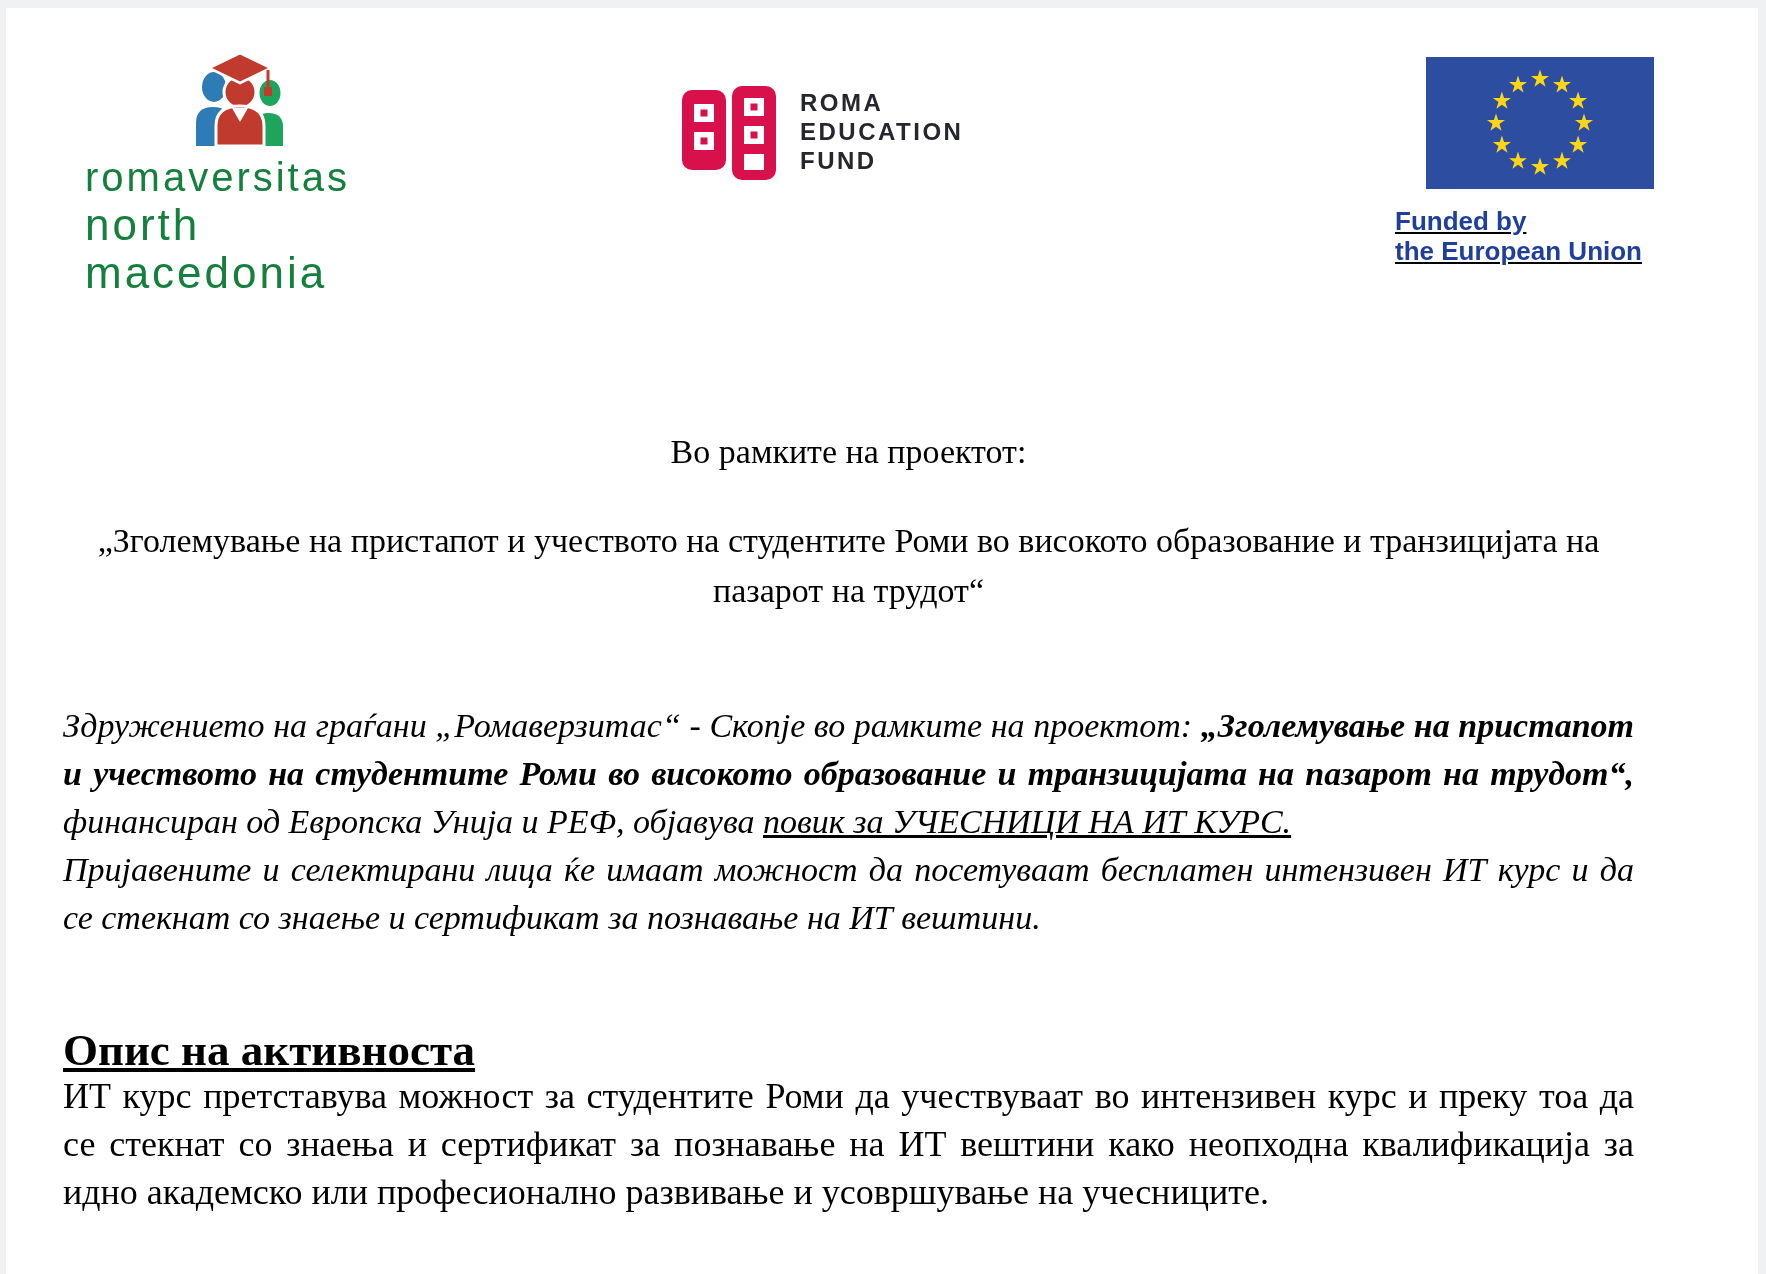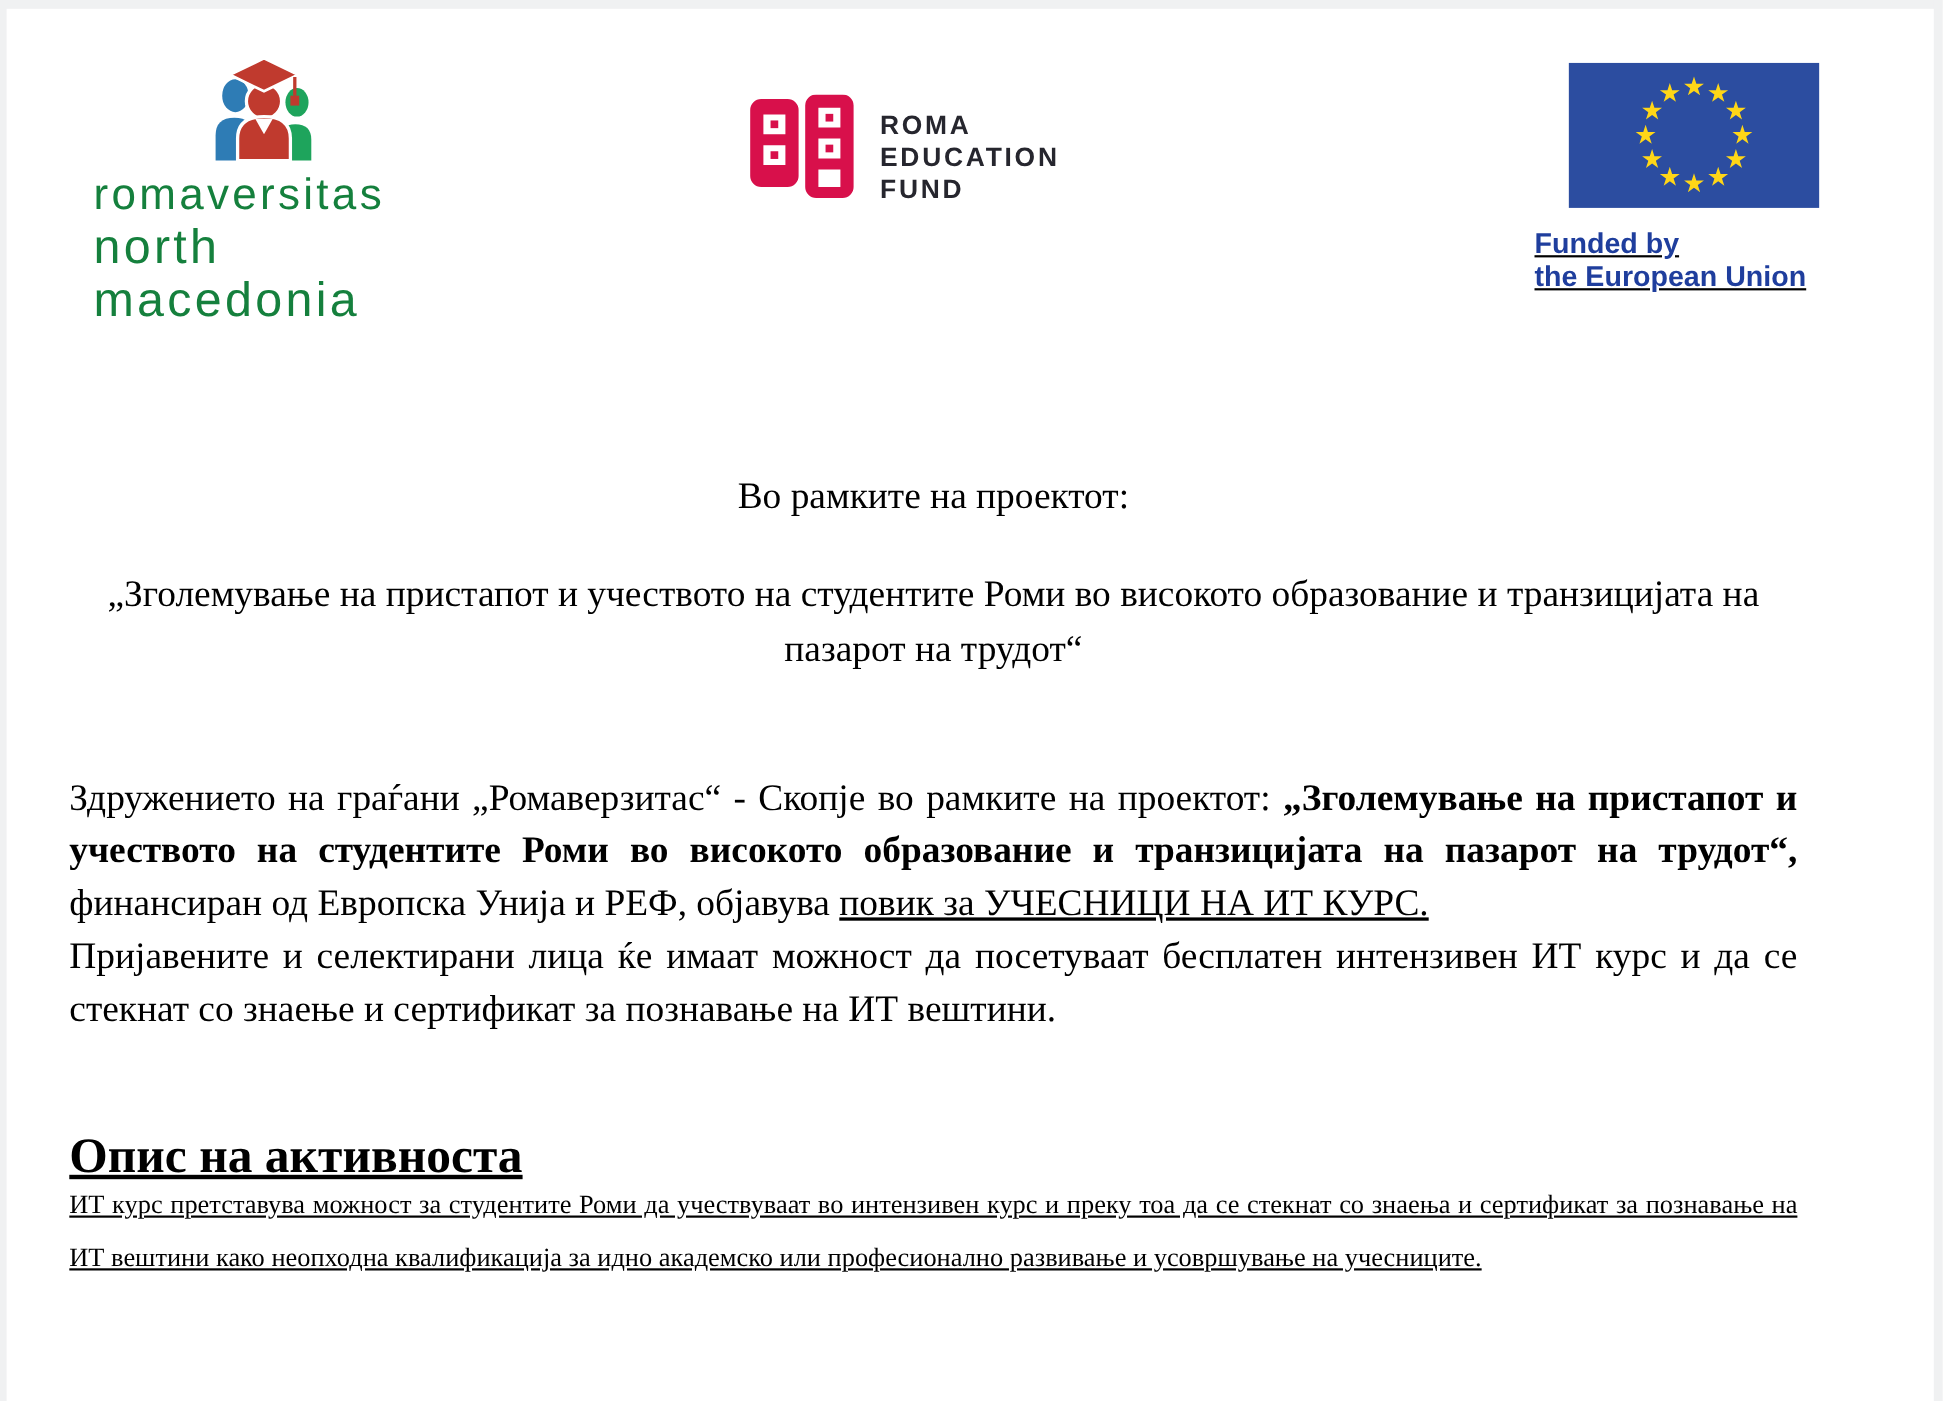--- a/index.html
+++ b/index.html
@@ -20,38 +20,38 @@
     font-family:"Liberation Sans", sans-serif;
   }
   .roma-icon { display:block; margin:0 auto; }
   .roma-word { font-size:40px; letter-spacing:3px; margin-top:8px; line-height:1.1; }
   .roma-sub  { font-size:44px; letter-spacing:3px; margin-top:2px; line-height:1.1; }
 
   .logo-ref { position:absolute; left:680px; top:86px; display:flex; gap:22px; align-items:flex-start; }
   .ref-text {
     font-family:"Liberation Sans", sans-serif; font-weight:bold;
     font-size:24px; line-height:29px; letter-spacing:2.5px;
-    color:#26262E; margin-top:14px;
+    color:#26262E; margin-top:2px;
   }
 
   .logo-eu { position:absolute; left:1395px; top:57px; width:290px; text-align:left;text-decoration:underline; }
   .eu-flag { display:block; margin:0 auto; }
   .eu-caption {
     margin-top:17px; font-family:"Liberation Sans", sans-serif; font-weight:bold;
     font-size:26px; line-height:30px; color:#1F3E9D;
   }
 
   
   .doc-block { position:absolute; left:63px; width:1571px; }
   .doc-title   { top:352px; font-size:45px; font-weight:bold; text-align:center; }
   .doc-intro   { top:433px; font-size:34px; text-align:center; }
   .doc-quote   { top:516px; font-size:34px; line-height:50px; text-align:center; }
   .para-1      { top:702px;  font-size:34px; line-height:48px; text-align:justify; }
   .sec-heading { top:1024px; font-size:45px; font-weight:bold; text-decoration:underline; }
-  .para-2      { top:1072px; font-size:24px; line-height:48px; text-align:justify;text-decoration:underline; }
+  .para-2      { top:1072px; font-size:36px; line-height:48px; text-align:justify; }
   .b { font-weight:bold; }
   .u { text-decoration:underline; }
 </style>
 </head>
 <body>
 
 <div class="page">
   <div class="edge edge-top"></div>
   <div class="edge edge-left"></div>
   <div class="edge edge-right"></div>
@@ -123,21 +123,21 @@
       <div>Funded by</div>
       <div>the European Union</div>
     </div>
   </div>
 
 
   <p class="doc-block doc-intro" style="margin:0;">Во рамките на проектот:</p>
 
   <p class="doc-block doc-quote" style="margin:0;">„Зголемување на пристапот и учеството на студентите Роми во високото образование и транзицијата на пазарот на трудот“</p>
 
-  <p class="doc-block para-1" style="margin:0;">
+  <p class="doc-block para-1" style="margin:0;font-style:italic;">
     <span>Здружението на граѓани „Ромаверзитас“ - Скопје во рамките на проектот: </span><span class="b">„Зголемување на пристапот и учеството на студентите Роми во високото образование и транзицијата на пазарот на трудот“,</span><span> финансиран од Европска Унија и РЕФ, објавува </span><span class="u">повик за УЧЕСНИЦИ НА ИТ КУРС.</span><br>
     <span>Пријавените и селектирани лица ќе имаат можност да посетуваат бесплатен интензивен ИТ курс и да се стекнат со знаење и сертификат за познавање на ИТ вештини.</span>
   </p>
 
   <h2 class="doc-block sec-heading" style="margin:0;">Опис на активноста</h2>
 
   <p class="doc-block para-2" style="margin:0;">ИТ курс претставува можност за студентите Роми да учествуваат во интензивен курс и преку тоа да се стекнат со знаења и сертификат за познавање на ИТ вештини како неопходна квалификација за идно академско или професионално развивање и усовршување на учесниците.</p>
 </div>
 
 </body></html>

